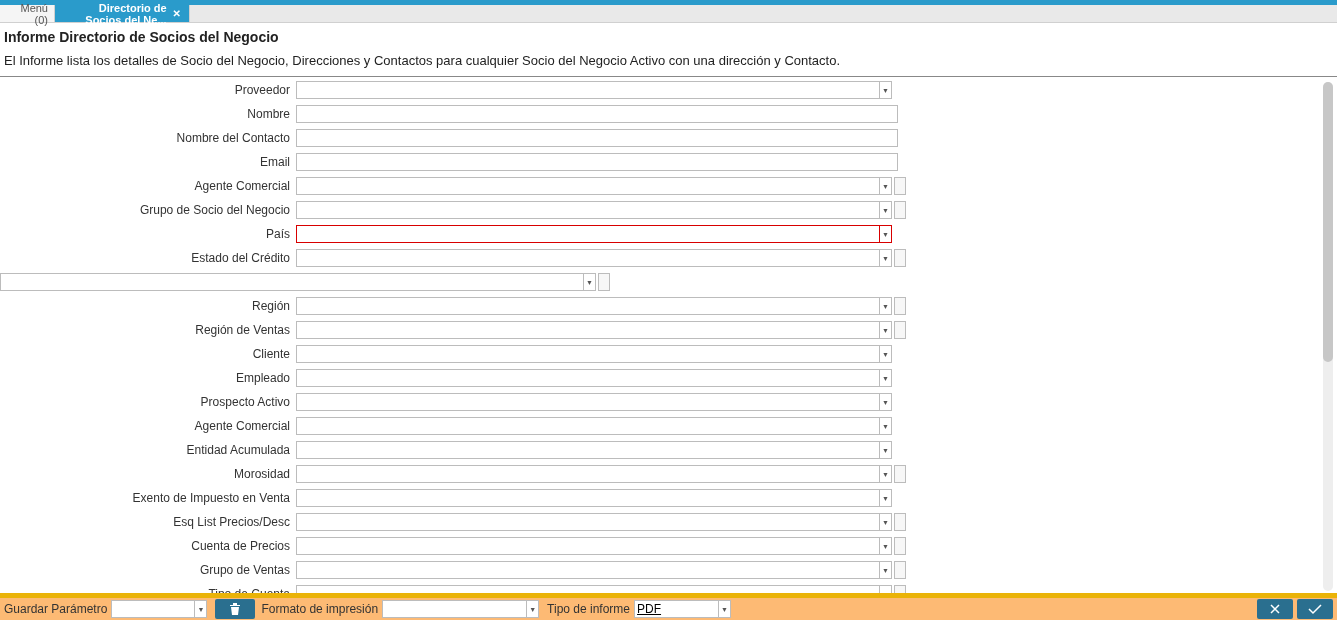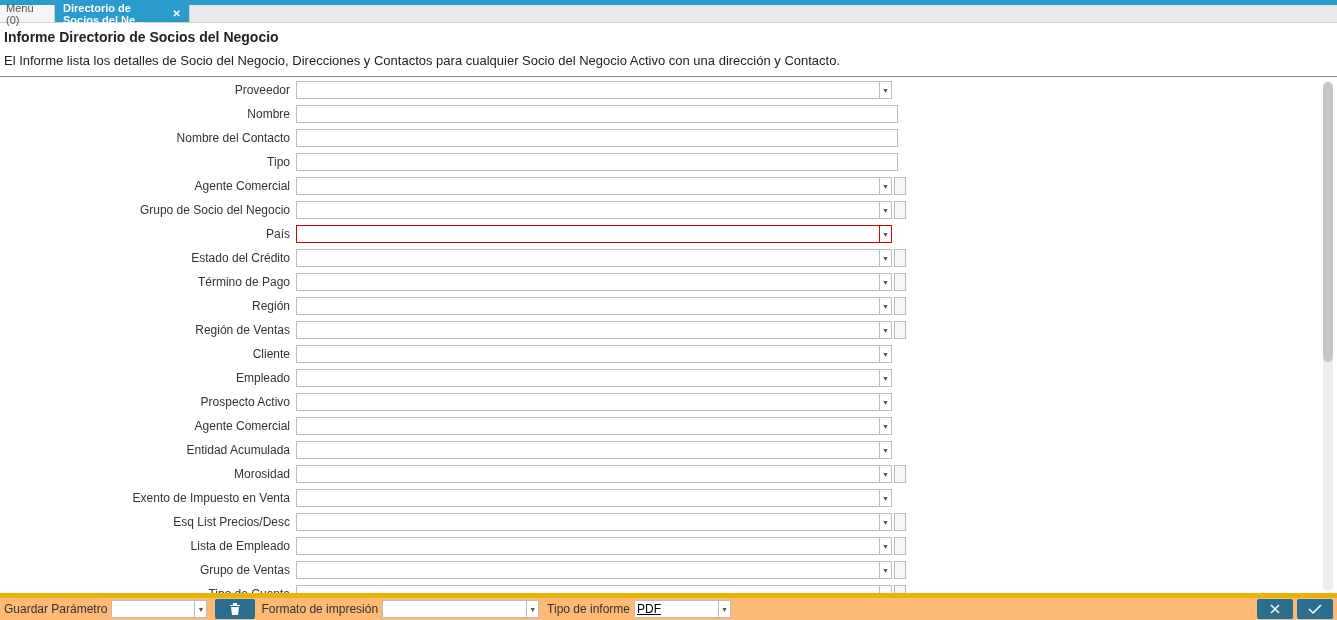--- a/index.html
+++ b/index.html
@@ -23,20 +23,21 @@
       align-items: stretch;
       border-bottom: 1px solid #d0d0d0;
     }
     .tab {
       display: flex;
       align-items: center;
       padding: 0 8px;
       font-size: 11px;
       border-right: 1px solid #d0d0d0;
       height: 100%;
+      text-align: right;
     }
     .tab.menu-tab {
       background: #f5f5f5;
       color: #555;
       width: 55px;
       padding: 0 6px;
     }
     .tab.active-tab {
       background: #2a9bcb;
       color: #fff;
@@ -256,21 +257,21 @@
           <input class="form-input text-only" style="">
         </div>
       </div>
       <div class="form-row">
         <div class="form-label">Nombre del Contacto</div>
         <div class="form-input-wrap">
           <input class="form-input text-only" style="">
         </div>
       </div>
       <div class="form-row">
-        <div class="form-label">Tipo</div>
+        <div class="form-label">Email</div>
         <div class="form-input-wrap">
           <input class="form-input text-only" style="">
         </div>
       </div>
       <div class="form-row">
         <div class="form-label">Agente Comercial</div>
         <div class="form-input-wrap">
           <input class="form-input combo" style="">
           <div class="combo-btn">▼</div>
           <div class="side-btn"></div>
@@ -293,21 +294,20 @@
       </div>
       <div class="form-row">
         <div class="form-label">Estado del Crédito</div>
         <div class="form-input-wrap">
           <input class="form-input combo" style="">
           <div class="combo-btn">▼</div>
           <div class="side-btn"></div>
         </div>
       </div>
       <div class="form-row">
-        <div class="form-label">Término de Pago</div>
         <div class="form-input-wrap">
           <input class="form-input combo" style="">
           <div class="combo-btn">▼</div>
           <div class="side-btn"></div>
         </div>
       </div>
       <div class="form-row">
         <div class="form-label">Región</div>
         <div class="form-input-wrap">
           <input class="form-input combo" style="">
@@ -375,21 +375,21 @@
       </div>
       <div class="form-row">
         <div class="form-label">Esq List Precios/Desc</div>
         <div class="form-input-wrap">
           <input class="form-input combo" style="">
           <div class="combo-btn">▼</div>
           <div class="side-btn"></div>
         </div>
       </div>
       <div class="form-row">
-        <div class="form-label">Lista de Empleado</div>
+        <div class="form-label">Cuenta de Precios</div>
         <div class="form-input-wrap">
           <input class="form-input combo" style="">
           <div class="combo-btn">▼</div>
           <div class="side-btn"></div>
         </div>
       </div>
       <div class="form-row">
         <div class="form-label">Grupo de Ventas</div>
         <div class="form-input-wrap">
           <input class="form-input combo" style="">

